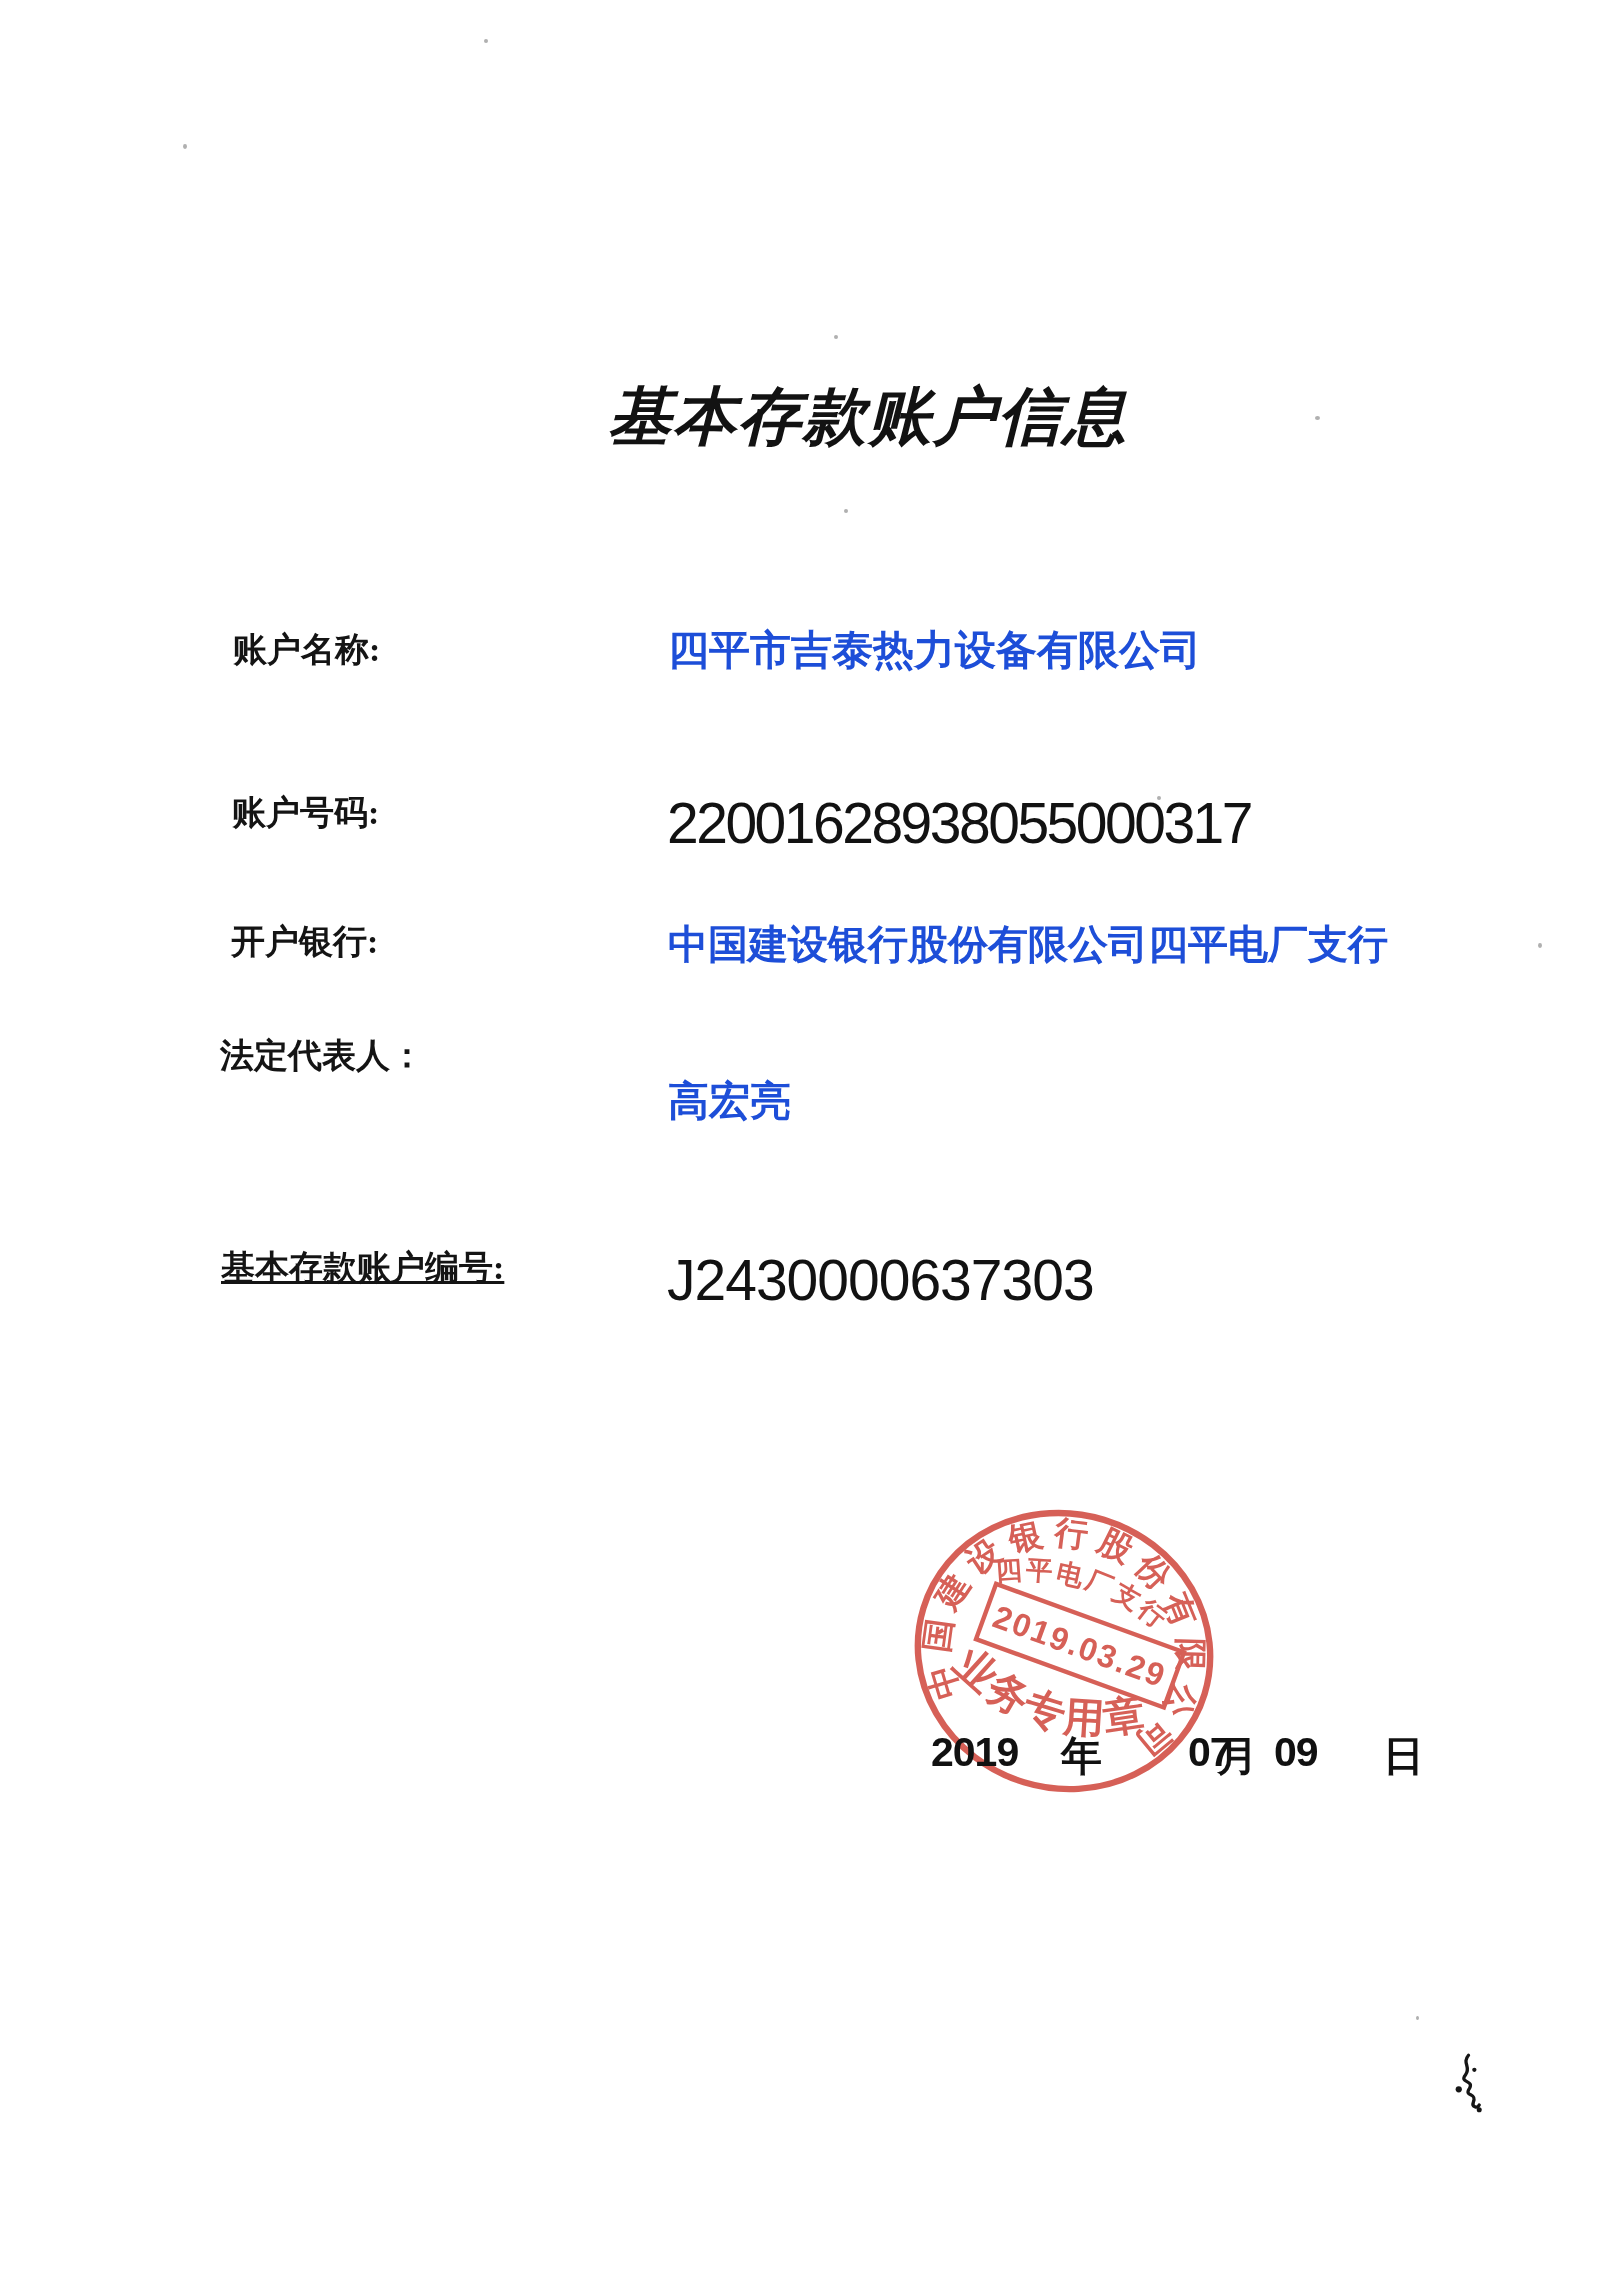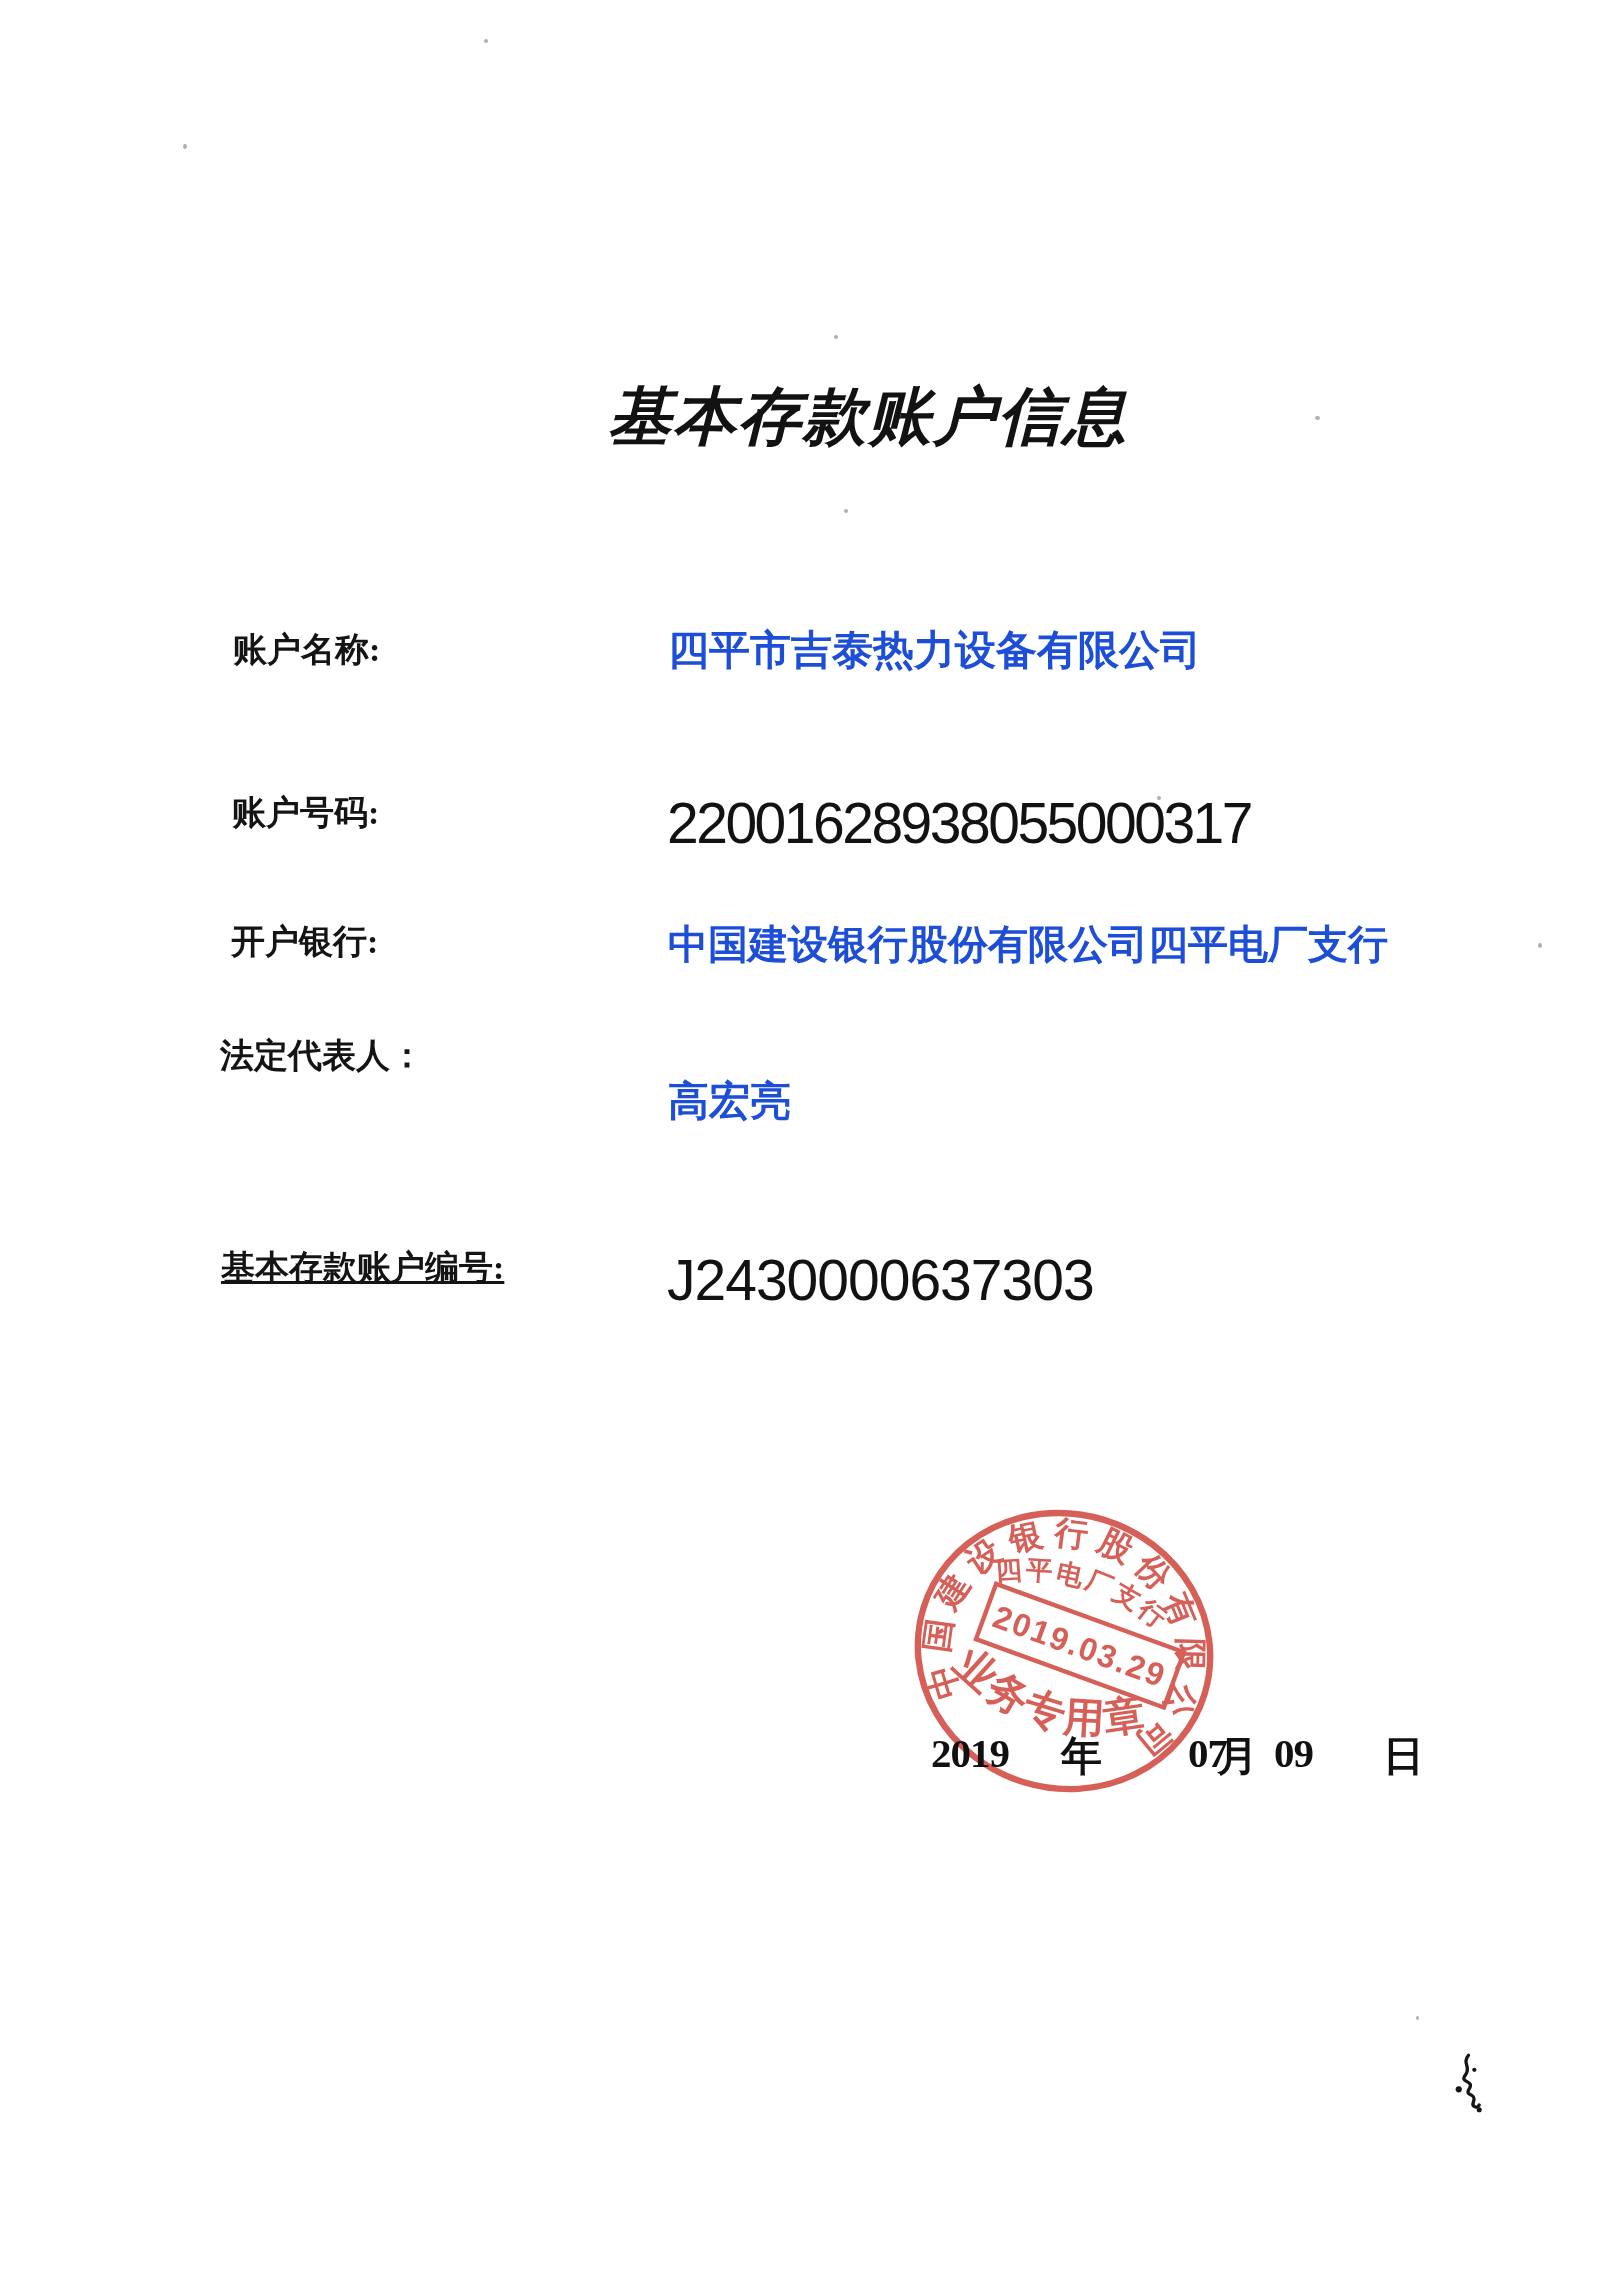--- a/index.html
+++ b/index.html
@@ -60,21 +60,21 @@
 
   .date-line span {
     position: absolute;
     top: 1729px;
     font-size: 41px;
     font-weight: 600;
     color: #111;
     white-space: nowrap;
     z-index: 5;
   }
-  .d-num { font-family: Liberation Serif, serif; letter-spacing: -1px; font-weight: 500; }
+  .d-num { font-family: Liberation Sans, sans-serif; letter-spacing: -1px; font-weight: 500; }
   .d-year  { left: 931px; }
   .d-yu    { left: 1061px; }
   .d-month { left: 1140px; margin-left: 48px; }
   .d-mu    { left: 1217px; }
   .d-day   { left: 1274px; }
   .d-du    { left: 1383px; }
 
   .stamp {
     position: absolute;
     left: 910px; top: 1507px;

